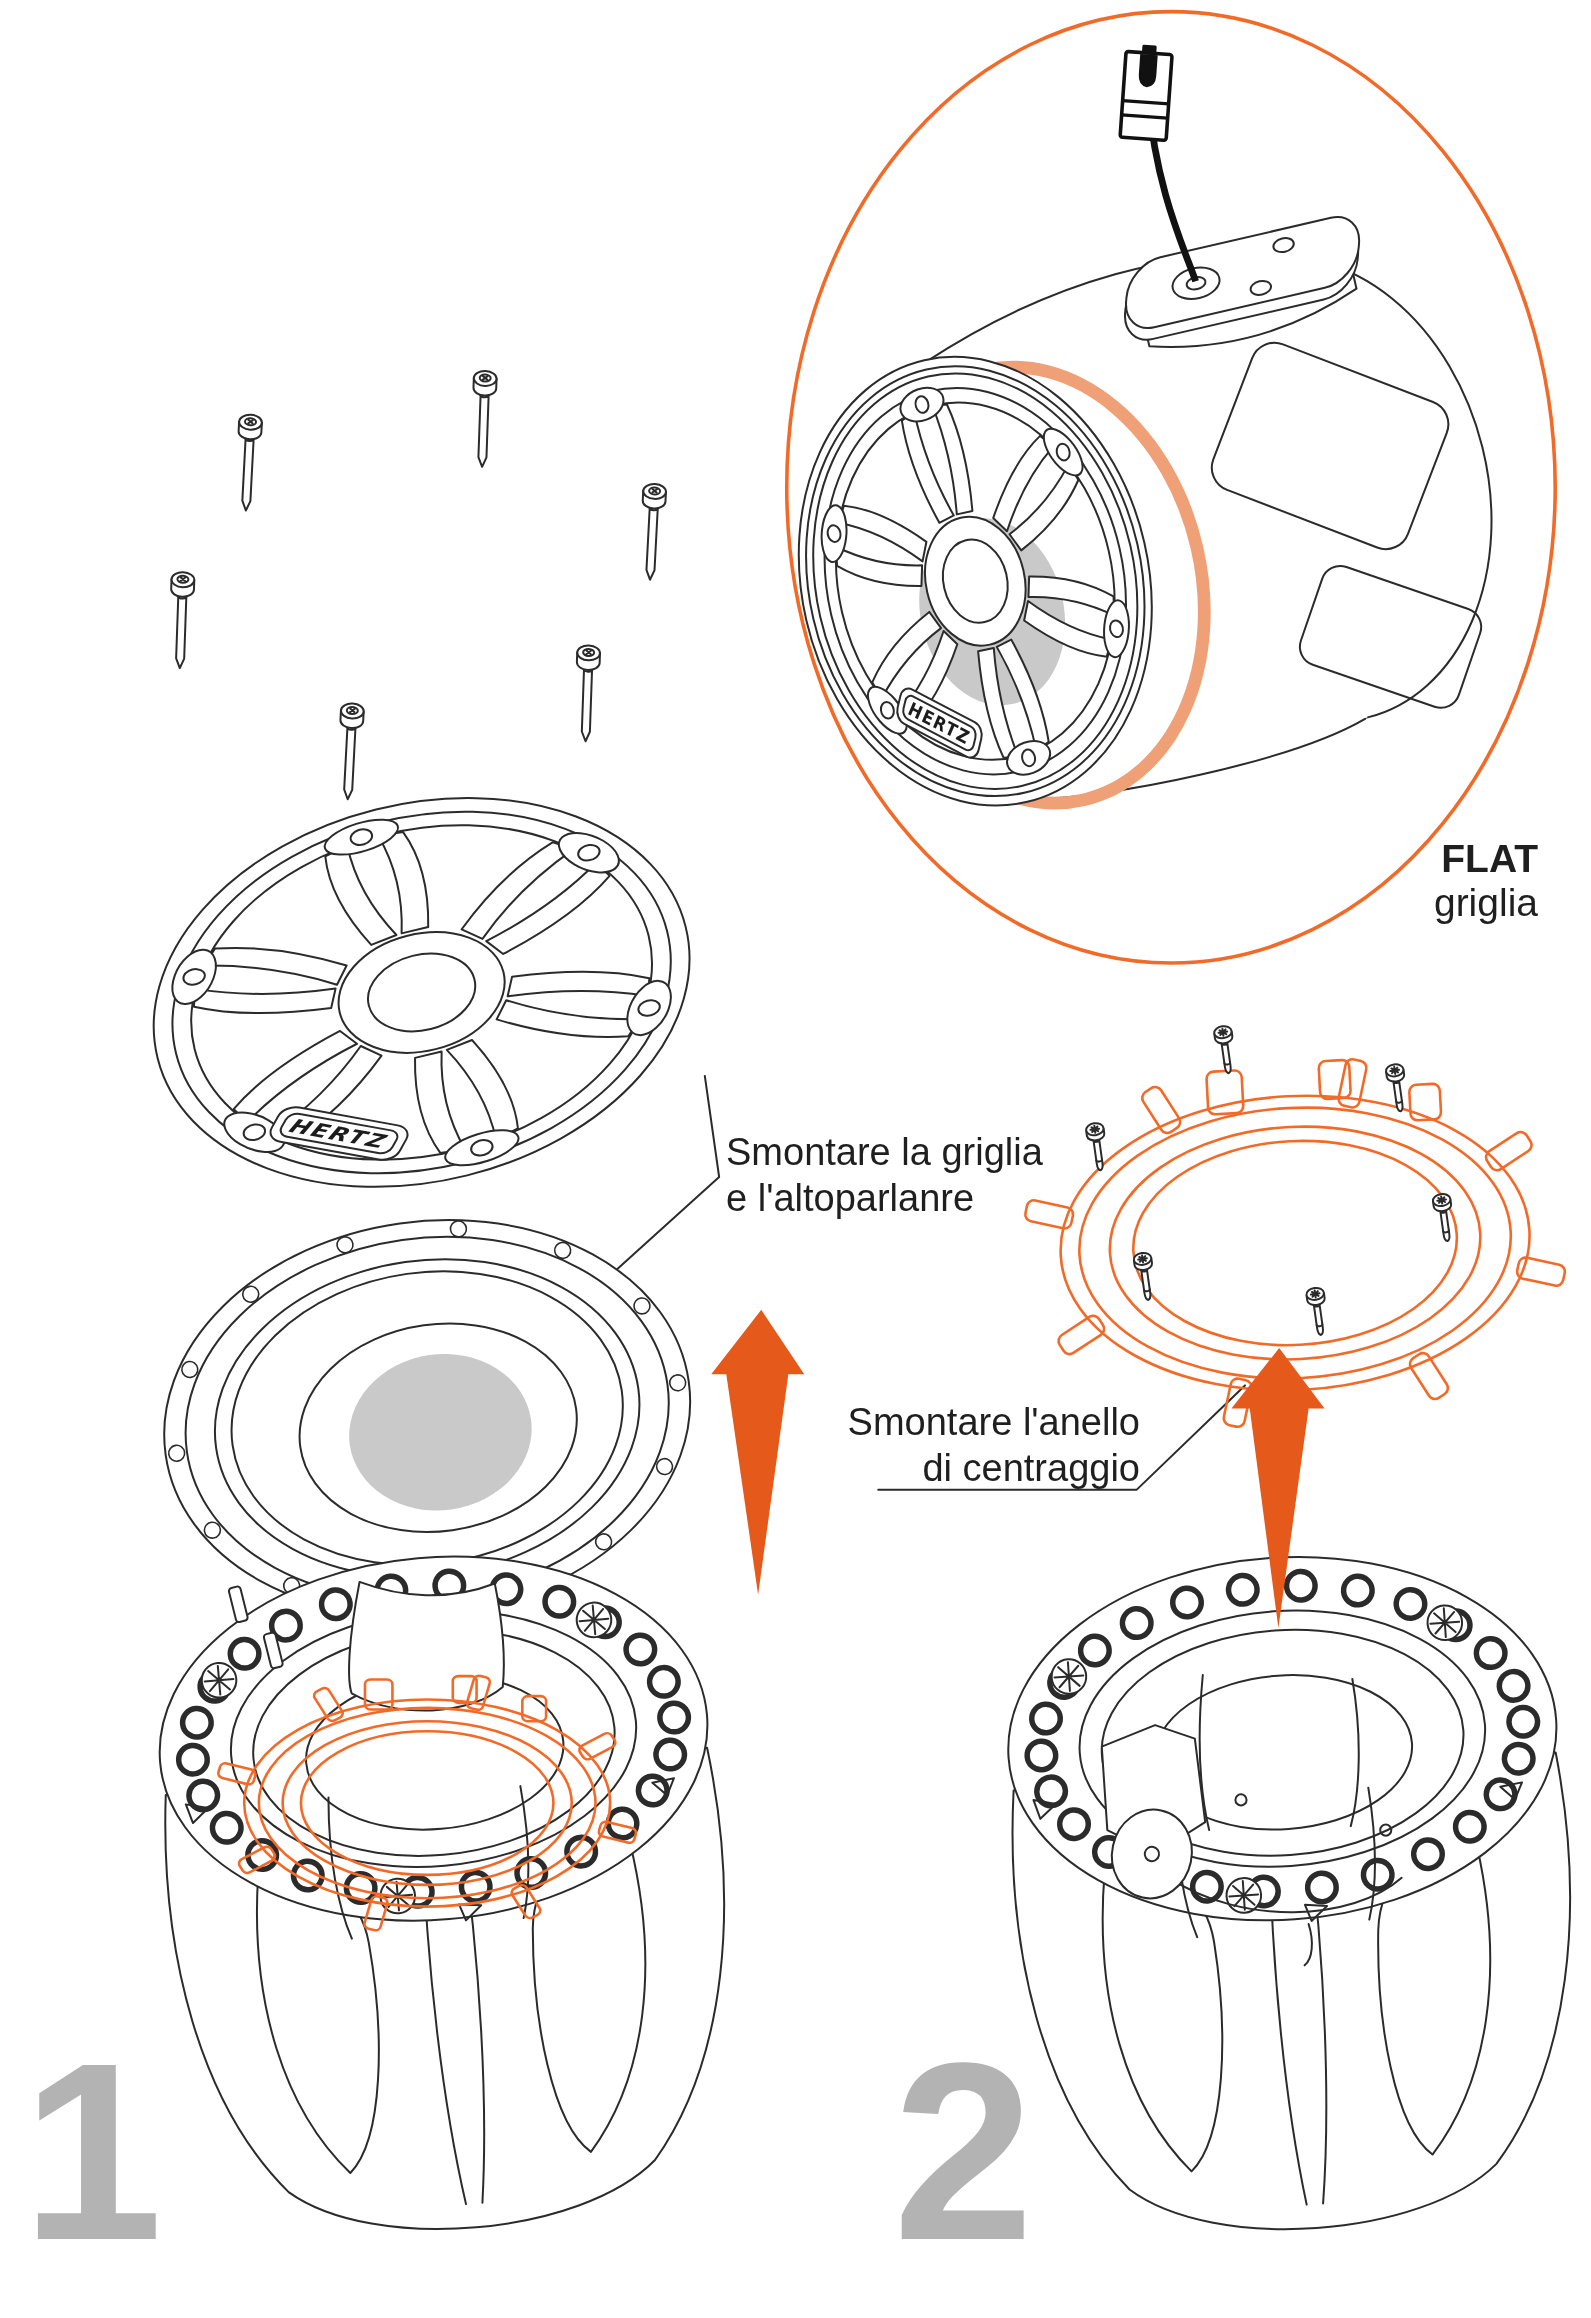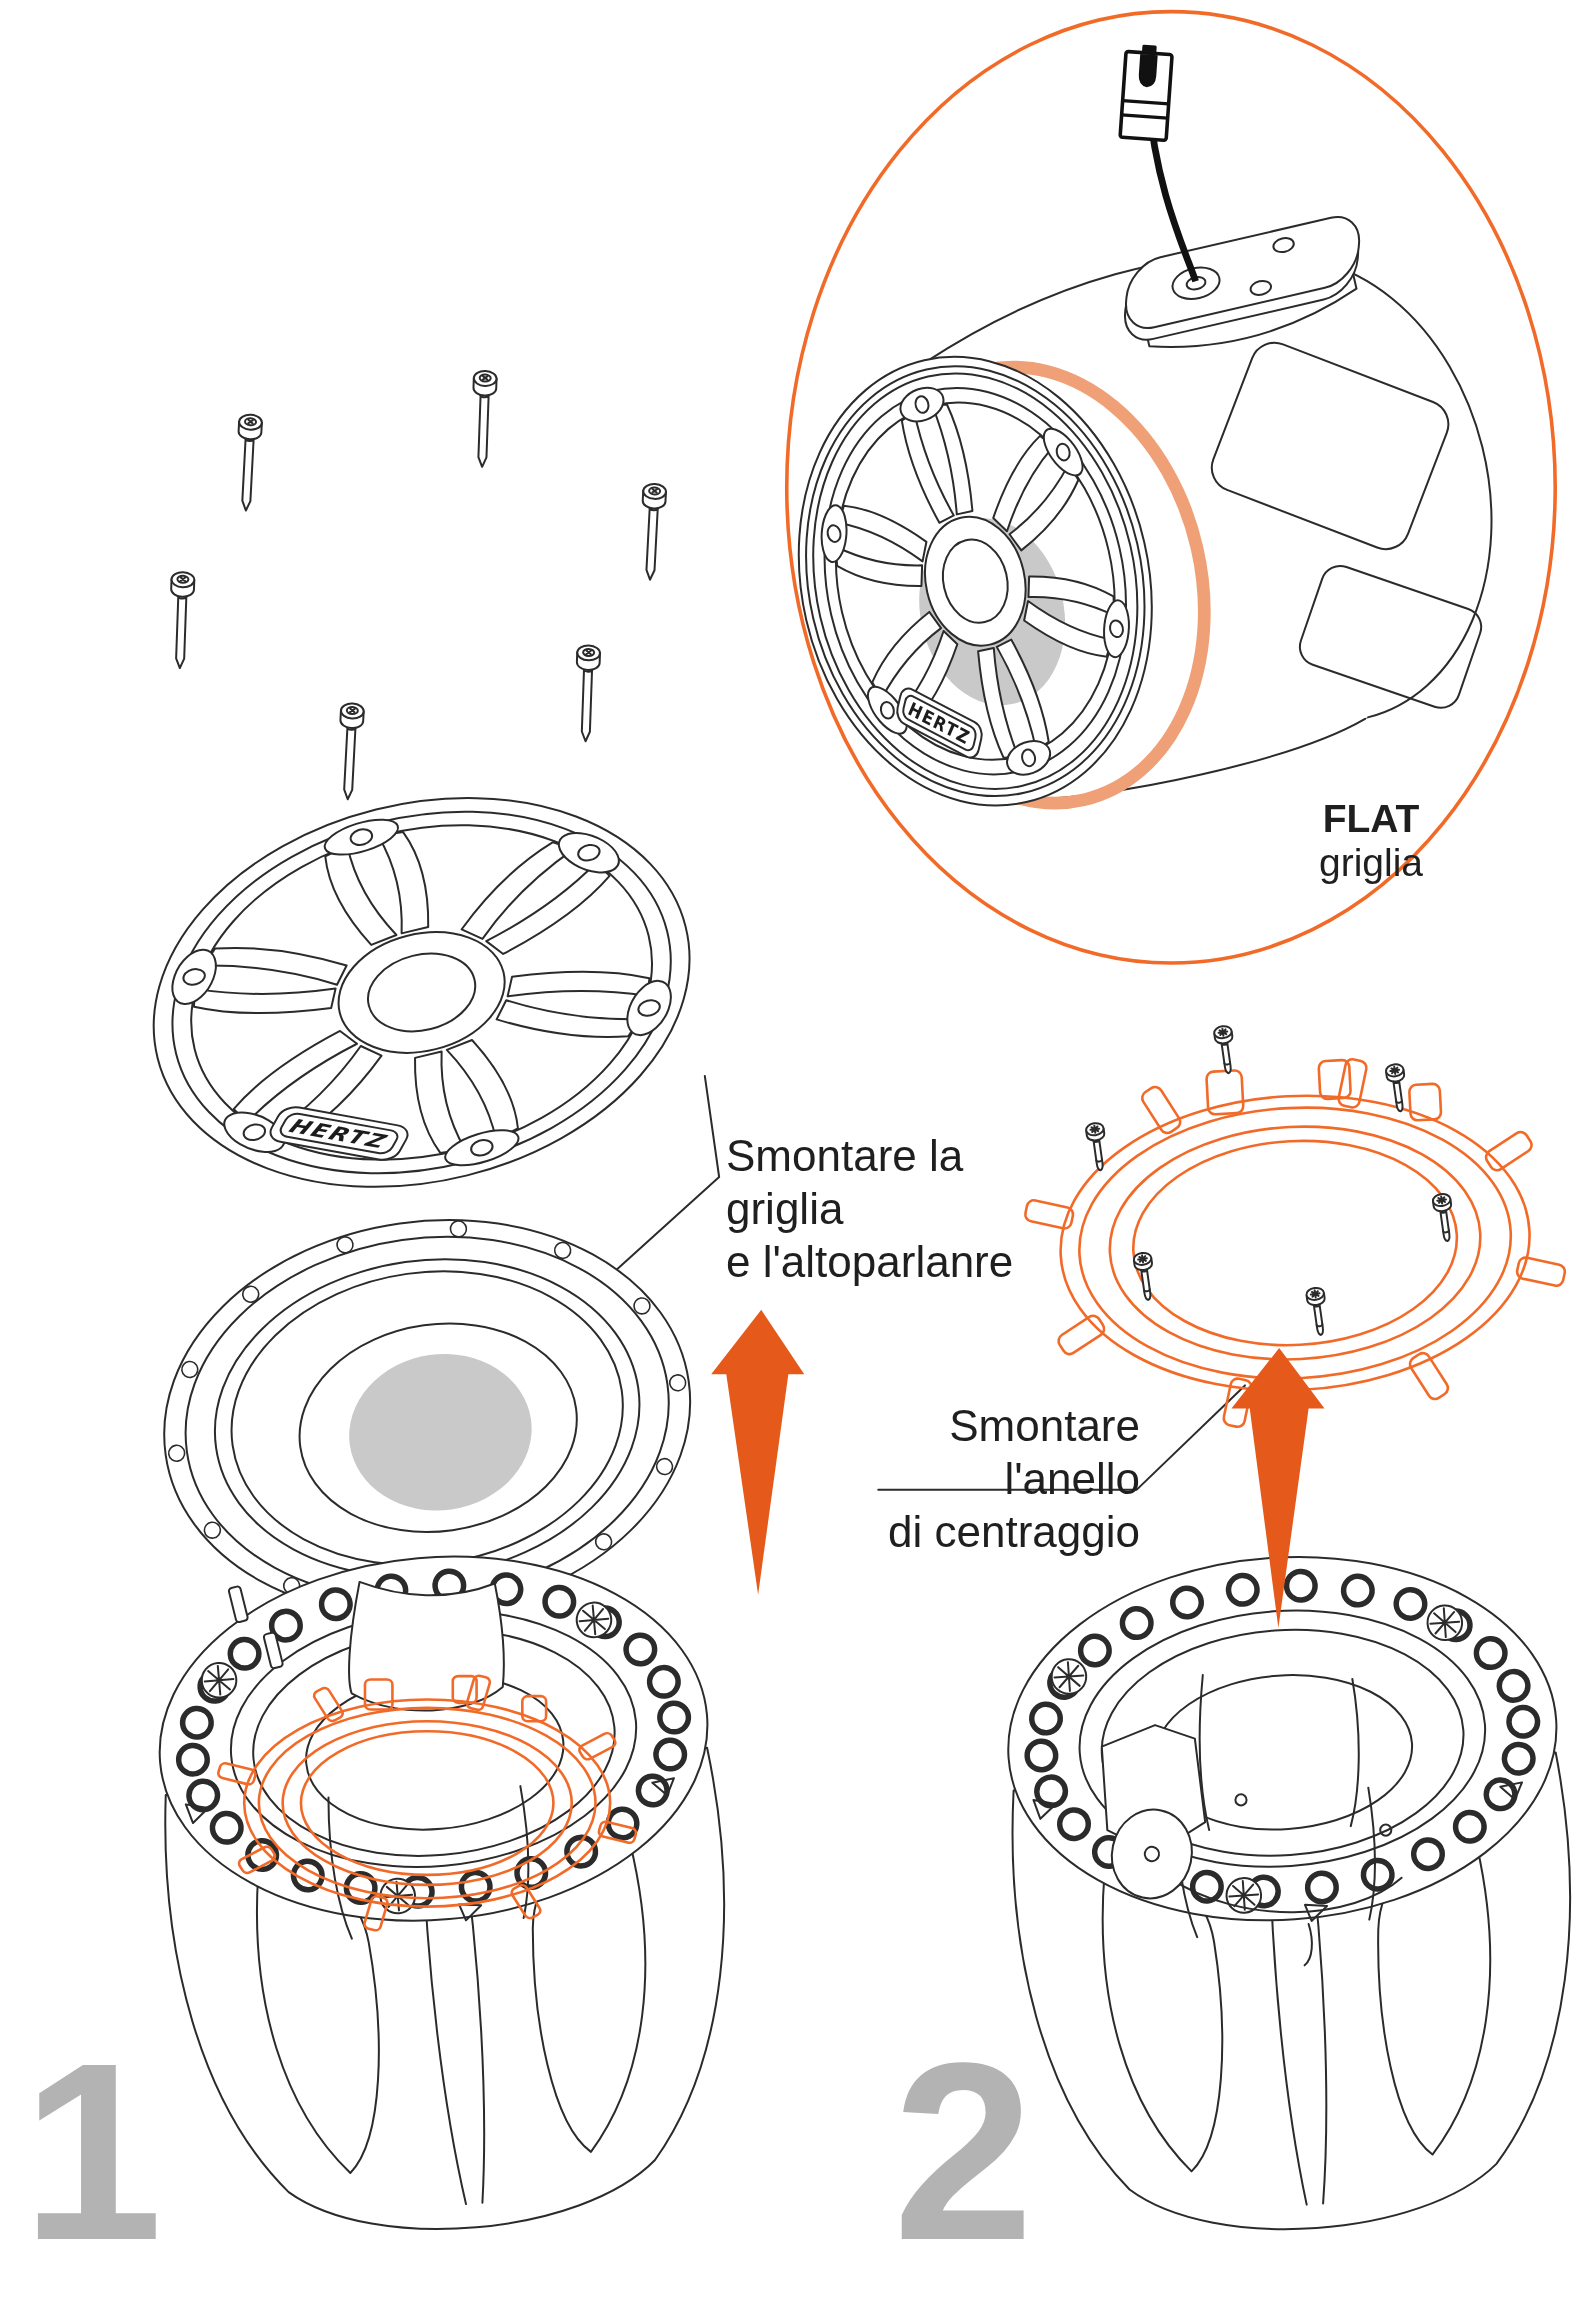--- a/index.html
+++ b/index.html
@@ -4,21 +4,21 @@
 <style>
   html,body{margin:0;padding:0;background:#ffffff;}
   #page{position:relative;width:1591px;height:2319px;background:#ffffff;overflow:hidden;
         font-family:"Liberation Sans","DejaVu Sans",sans-serif;}
   #art{position:absolute;left:0;top:0;}
   .ln{fill:none;stroke:#2b2b2b;stroke-width:2;stroke-linecap:round;stroke-linejoin:round;vector-effect:non-scaling-stroke;}
   .lnf{fill:#ffffff;stroke:#2b2b2b;stroke-width:2;stroke-linecap:round;stroke-linejoin:round;vector-effect:non-scaling-stroke;}
   .or{fill:none;stroke:#F26A28;stroke-width:2.6;stroke-linecap:round;stroke-linejoin:round;vector-effect:non-scaling-stroke;}
   .blk{stroke:#111111;stroke-width:4.5;fill:#ffffff;stroke-linejoin:round;}
   .txt{position:absolute;color:#1f1f1f;}
-  .caption{font-size:44px;line-height:1.2;white-space:pre-line;}
+  .caption{font-size:38px;line-height:1.2;white-space:pre-line;}
   #caption-2{text-align:right;}
   #flat-label{text-align:right;font-size:39px;line-height:1.12;}
   #flat-label .b{font-weight:700;}
   .stepnum{position:absolute;font-size:253px;font-weight:700;line-height:1;color:#B3B3B3;}
 </style>
 </head>
 <body>
 
 <div id="page">
 
@@ -265,21 +265,21 @@
     <use href="#screwS" transform="translate(1753,1343) rotate(-8)"></use>
     <use href="#screwS" transform="translate(1376,1417) rotate(-8)"></use>
     <use href="#screwS" transform="translate(1812,1506) rotate(-8)"></use>
     <use href="#screwS" transform="translate(1436,1580) rotate(-8)"></use>
     <use href="#screwS" transform="translate(1653,1624) rotate(-8)"></use>
   </g>
 
   <path fill="#E5591B" d="M1608,1694 L1665,1770 L1645,1770 L1607,2046 L1571,1770 L1548,1770 Z"></path>
 </svg>
 
-<div id="flat-label" class="txt" style="right:53px;top:797px;width:334px;text-align:center;">
+<div id="flat-label" class="txt" style="right:53px;top:837px;width:334px;">
   <div class="b">FLAT</div>
   <div>griglia</div>
 </div>
 
 <div id="caption-1" class="txt caption" style="left:726px;top:1130px;width:334px;">Smontare la griglia
 e l'altoparlanre</div>
 
 <div id="caption-2" class="txt caption" style="left:828px;top:1400px;width:312px;">Smontare l'anello
 di centraggio</div>
 

